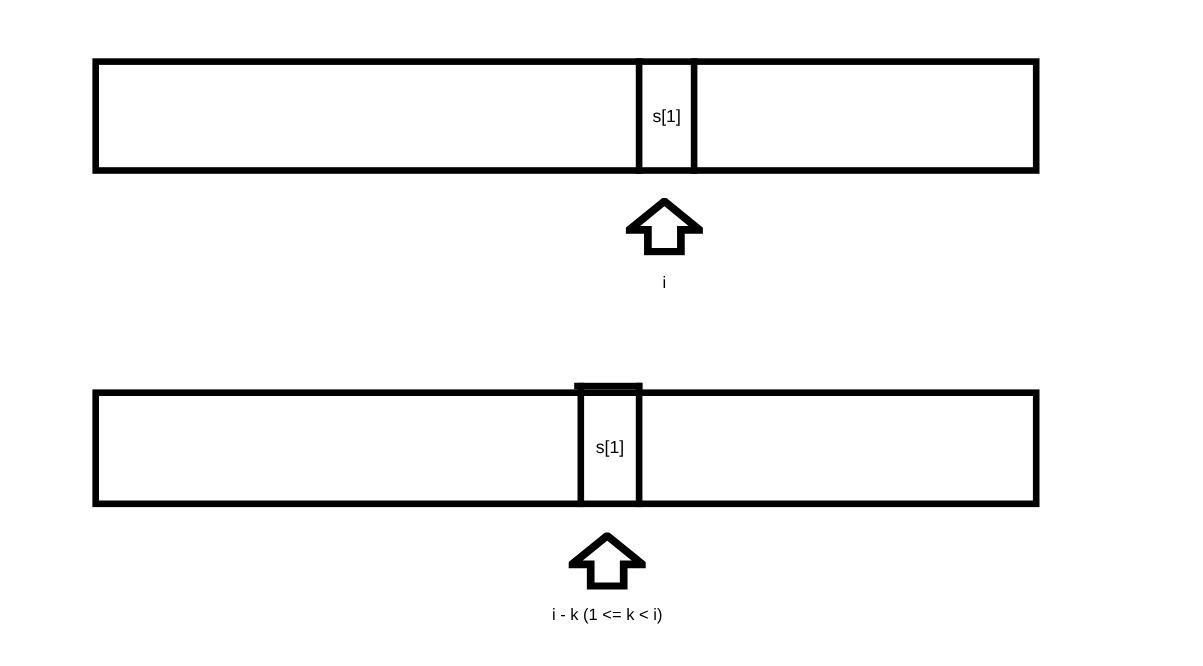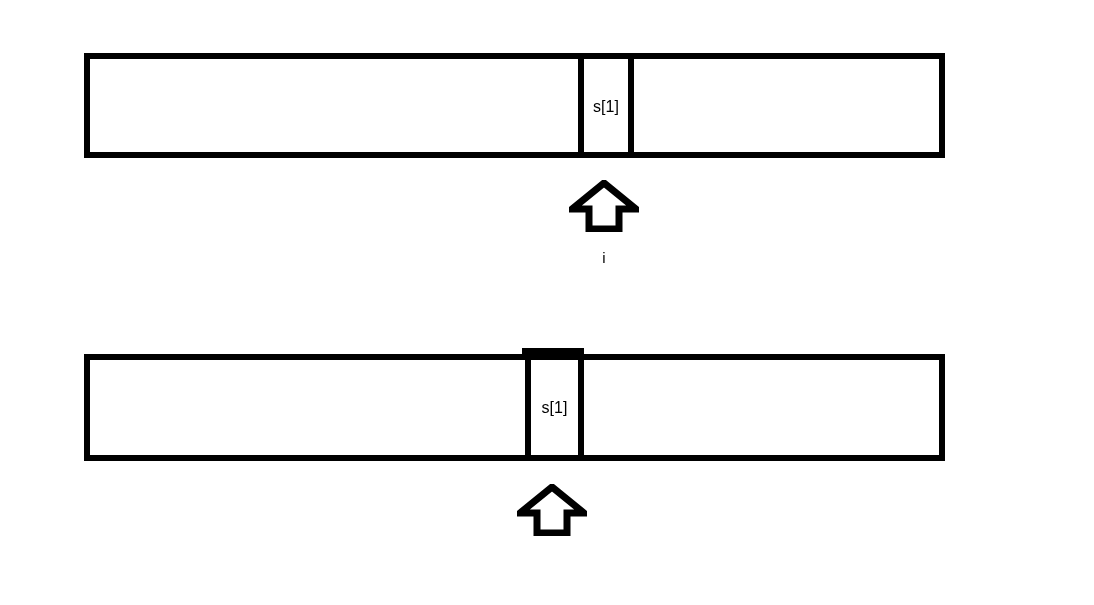--- a/index.html
+++ b/index.html
@@ -98,15 +98,16 @@
     <div class="cell-divider" style="left:578px; top:48px; height:113px;"></div>
 
     <div class="cell-label" style="left:525px; top:100px; width:59px;">s[1]</div>
 
     <div class="arrow-up" style="left:517px; top:184px; width:70px; height:52px;">
       <svg width="70" height="52" viewBox="0 0 70 52" xmlns="http://www.w3.org/2000/svg">
         <polygon points="35,3 67,29 50,29 50,49 20,49 20,29 3,29" fill="#ffffff" stroke="#000000" stroke-width="7" stroke-linejoin="miter"></polygon>
       </svg>
     </div>
 
+    <div class="pointer-label" style="left:452px; top:252px; width:200px;">i - k (1 &lt;= k &lt; i)</div>
   </div>
 
 </div>
 
 </body></html>

